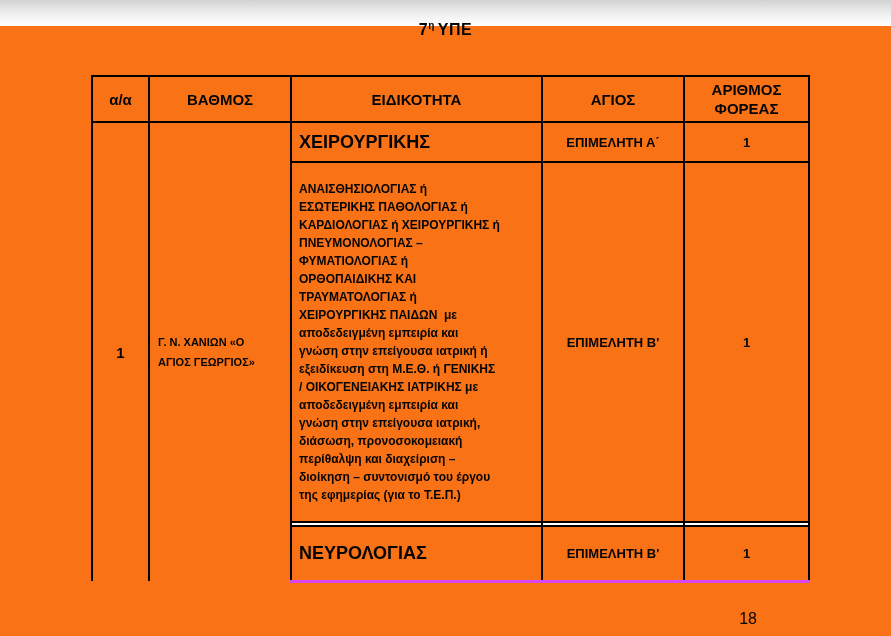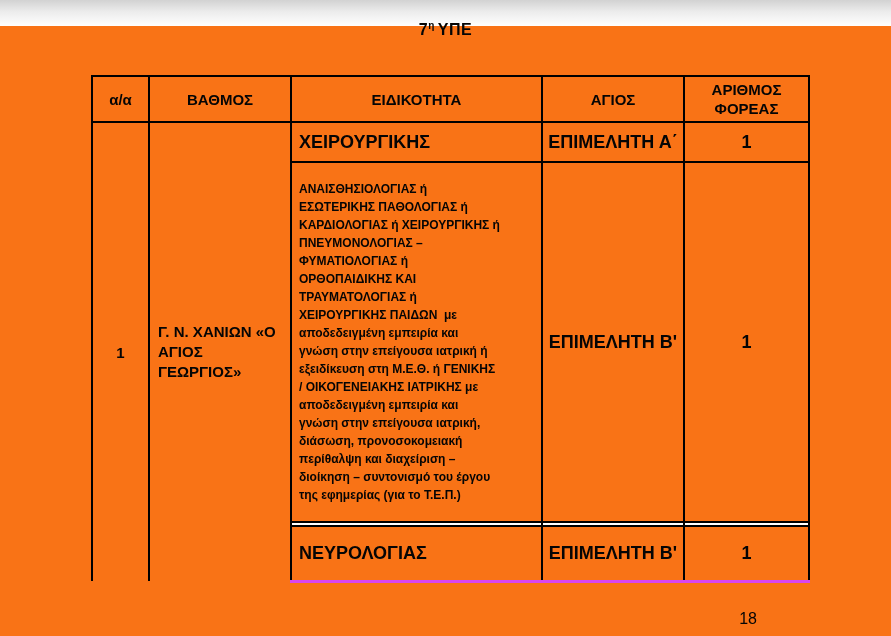--- a/index.html
+++ b/index.html
@@ -58,39 +58,39 @@
   tr.r2 { height: 360px; }
   tr.gap-row { height: 2px; }
   tr.r3 { height: 55px; }
   td.cell-index {
     text-align: center;
     font-size: 15px;
   }
   td.cell-foreas {
     text-align: left;
     padding: 4px 8px;
-    font-size: 15px;
+    font-size: 11px;
     line-height: 20px;
     white-space: pre-line;
   }
   td.no-bottom { border-bottom: none; }
   td.spec {
     text-align: left;
     padding: 4px 7px;
     font-size: 18px;
   }
   td.spec-long {
     font-size: 12px;
     line-height: 18px;
     white-space: pre;
     padding: 4px 7px;
   }
   td.grade, td.num {
     text-align: center;
-    font-size: 18px;
+    font-size: 13px;
   }
   td.gap {
     padding: 0;
     height: 2px;
     border-top: 2px solid #000;
     border-bottom: 2px solid #000;
     background: #ffffff;
   }
   tr.r3 td { border-bottom: 3px solid #d946ef; }
   .page-number {

